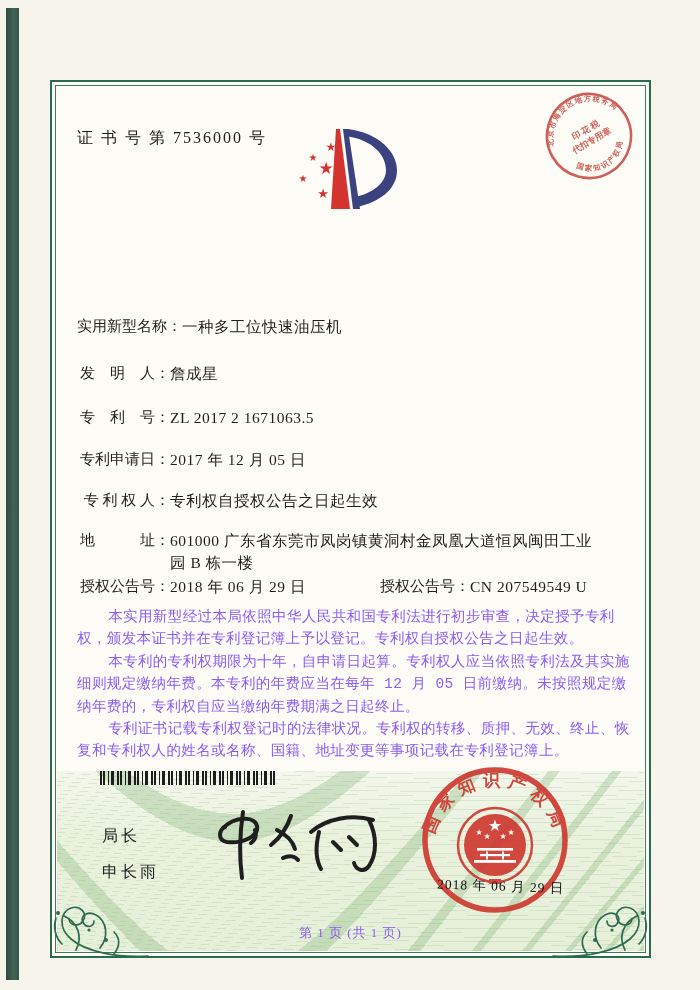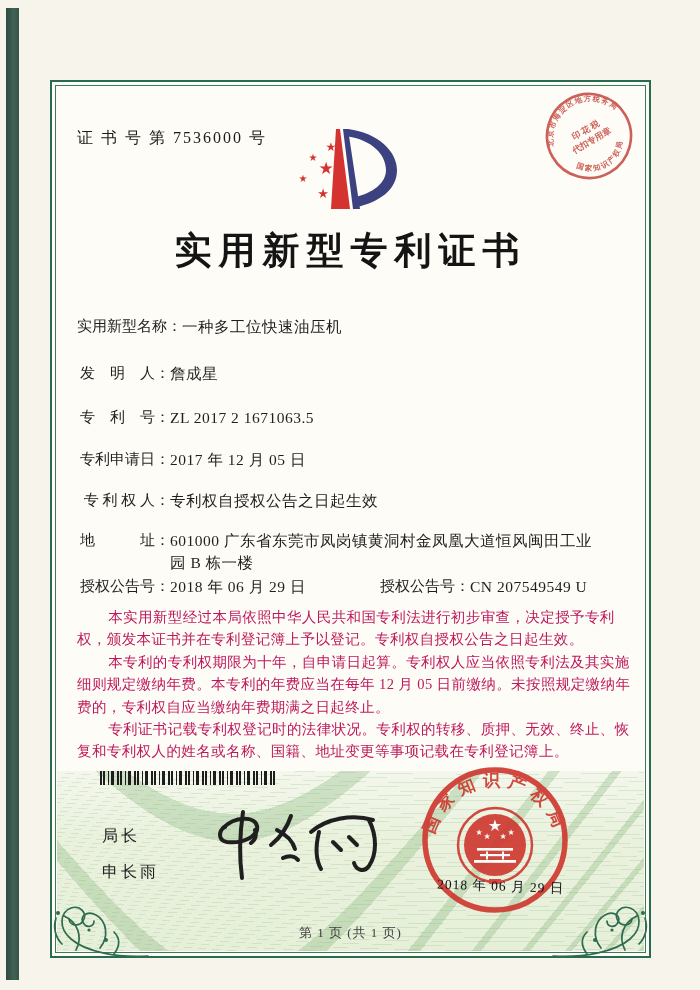--- a/index.html
+++ b/index.html
@@ -42,21 +42,21 @@
     letter-spacing:7px;color:#141414;
   }
   .fields{position:absolute;left:25px;top:234px;width:562px;font-size:15.5px;color:#1f1f1f;}
   .frow{position:absolute;left:0;line-height:21px;width:562px;}
   .flabel{display:inline-block;min-width:93px;font-size:15px;white-space:pre;vertical-align:top;text-align:right;}
   .fvalue{letter-spacing:0.5px;}
   .addr .fvalue{display:inline-block;width:424px;line-height:22px;vertical-align:top;}
   .pair2{position:absolute;left:300px;top:0;}
   .body-text{
     position:absolute;left:25px;top:524px;width:558px;
-    font-size:14.5px;line-height:22.4px;color:#be185d;
+    font-size:14.5px;line-height:22.4px;color:#8b5cf6;font-family:Liberation Mono, monospace;
   }
   .body-text p{margin:0;text-indent:2.15em;letter-spacing:0.4px;}
   .barcode{
     position:absolute;left:48px;top:689px;width:176px;height:14px;
     background:repeating-linear-gradient(90deg,
       #1d1d1d 0 2px, rgba(0,0,0,0) 2px 3px,
       #1d1d1d 3px 5px, rgba(0,0,0,0) 5px 8px,
       #1d1d1d 8px 9px, rgba(0,0,0,0) 9px 11px,
       #1d1d1d 11px 14px, rgba(0,0,0,0) 14px 17px);
   }
@@ -69,21 +69,21 @@
   .signer-name{top:780px;}
   .signature{position:absolute;left:155px;top:724px;width:180px;height:80px;}
   .seal{position:absolute;left:368px;top:683px;width:150px;height:150px;opacity:.92;}
   .seal-date{
     position:absolute;left:385px;top:796px;width:150px;
     font-size:13.5px;color:#101010;letter-spacing:1px;
     transform:rotate(2deg);
   }
   .footer{
     position:absolute;left:0;top:842px;width:100%;text-align:center;
-    font-size:13px;color:#404040;letter-spacing:1px;
+    font-size:13px;color:#8b5cf6;letter-spacing:1px;
   }
   .flourish{position:absolute;width:108px;height:112px;bottom:-12px;}
   .flourish.fl-left{left:-8px;}
   .flourish.fl-right{right:-8px;transform:scaleX(-1);}
 </style>
 </head>
 <body>
 
 <div class="spine"></div>
 
@@ -145,21 +145,20 @@
         <textPath href="#taxTop" startOffset="50%" text-anchor="middle">北京市海淀区地方税务局</textPath>
       </text>
       <text font-size="7.4" letter-spacing="1.6" font-weight="bold">
         <textPath href="#taxBot" startOffset="50%" text-anchor="middle">国家知识产权局</textPath>
       </text>
       <text x="46" y="42" font-size="8.6" text-anchor="middle" font-weight="bold">印 花 税</text>
       <text x="46" y="54" font-size="8.6" text-anchor="middle" font-weight="bold">代扣专用章</text>
     </g>
   </svg>
 
-  <div class="title">实用新型专利证书</div>
 
   <div class="fields">
     <div class="frow" style="top:0">
       <span class="flabel">实用新型名称：</span><span class="fvalue">一种多工位快速油压机</span>
     </div>
     <div class="frow" style="top:47px">
       <span class="flabel">发　明　人：</span><span class="fvalue">詹成星</span>
     </div>
     <div class="frow" style="top:91px">
       <span class="flabel">专　利　号：</span><span class="fvalue">ZL 2017 2 1671063.5</span>

